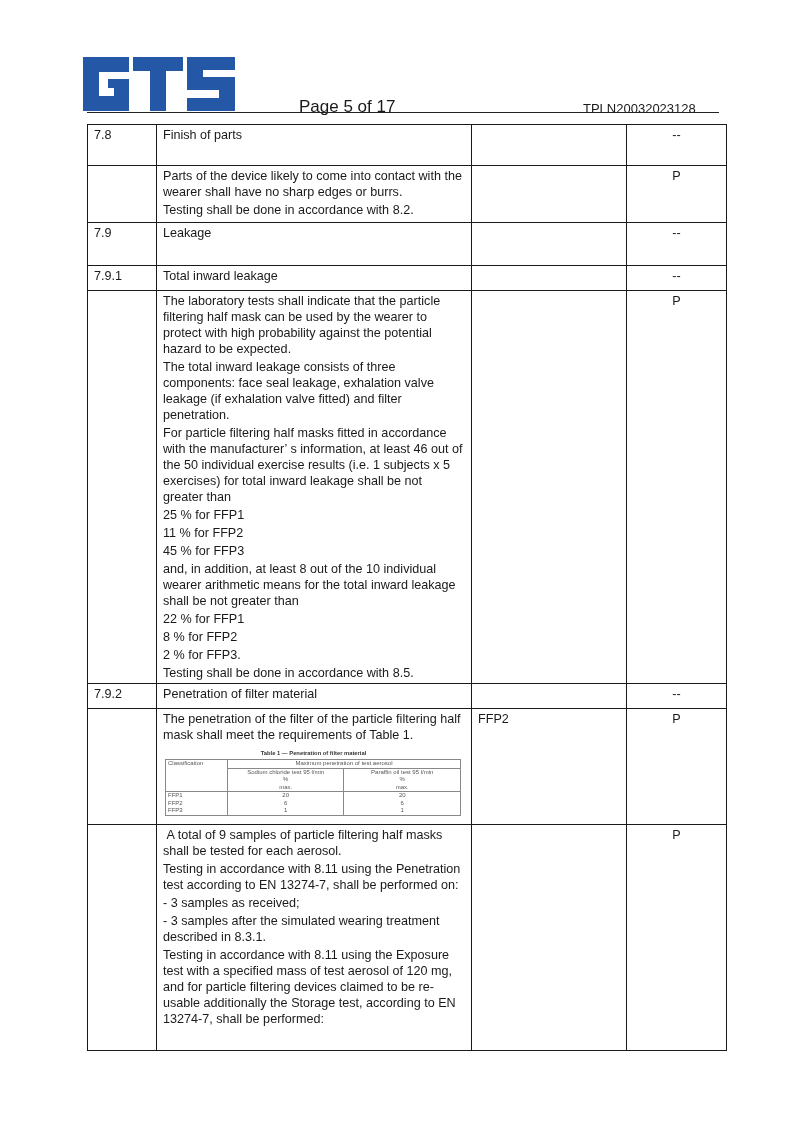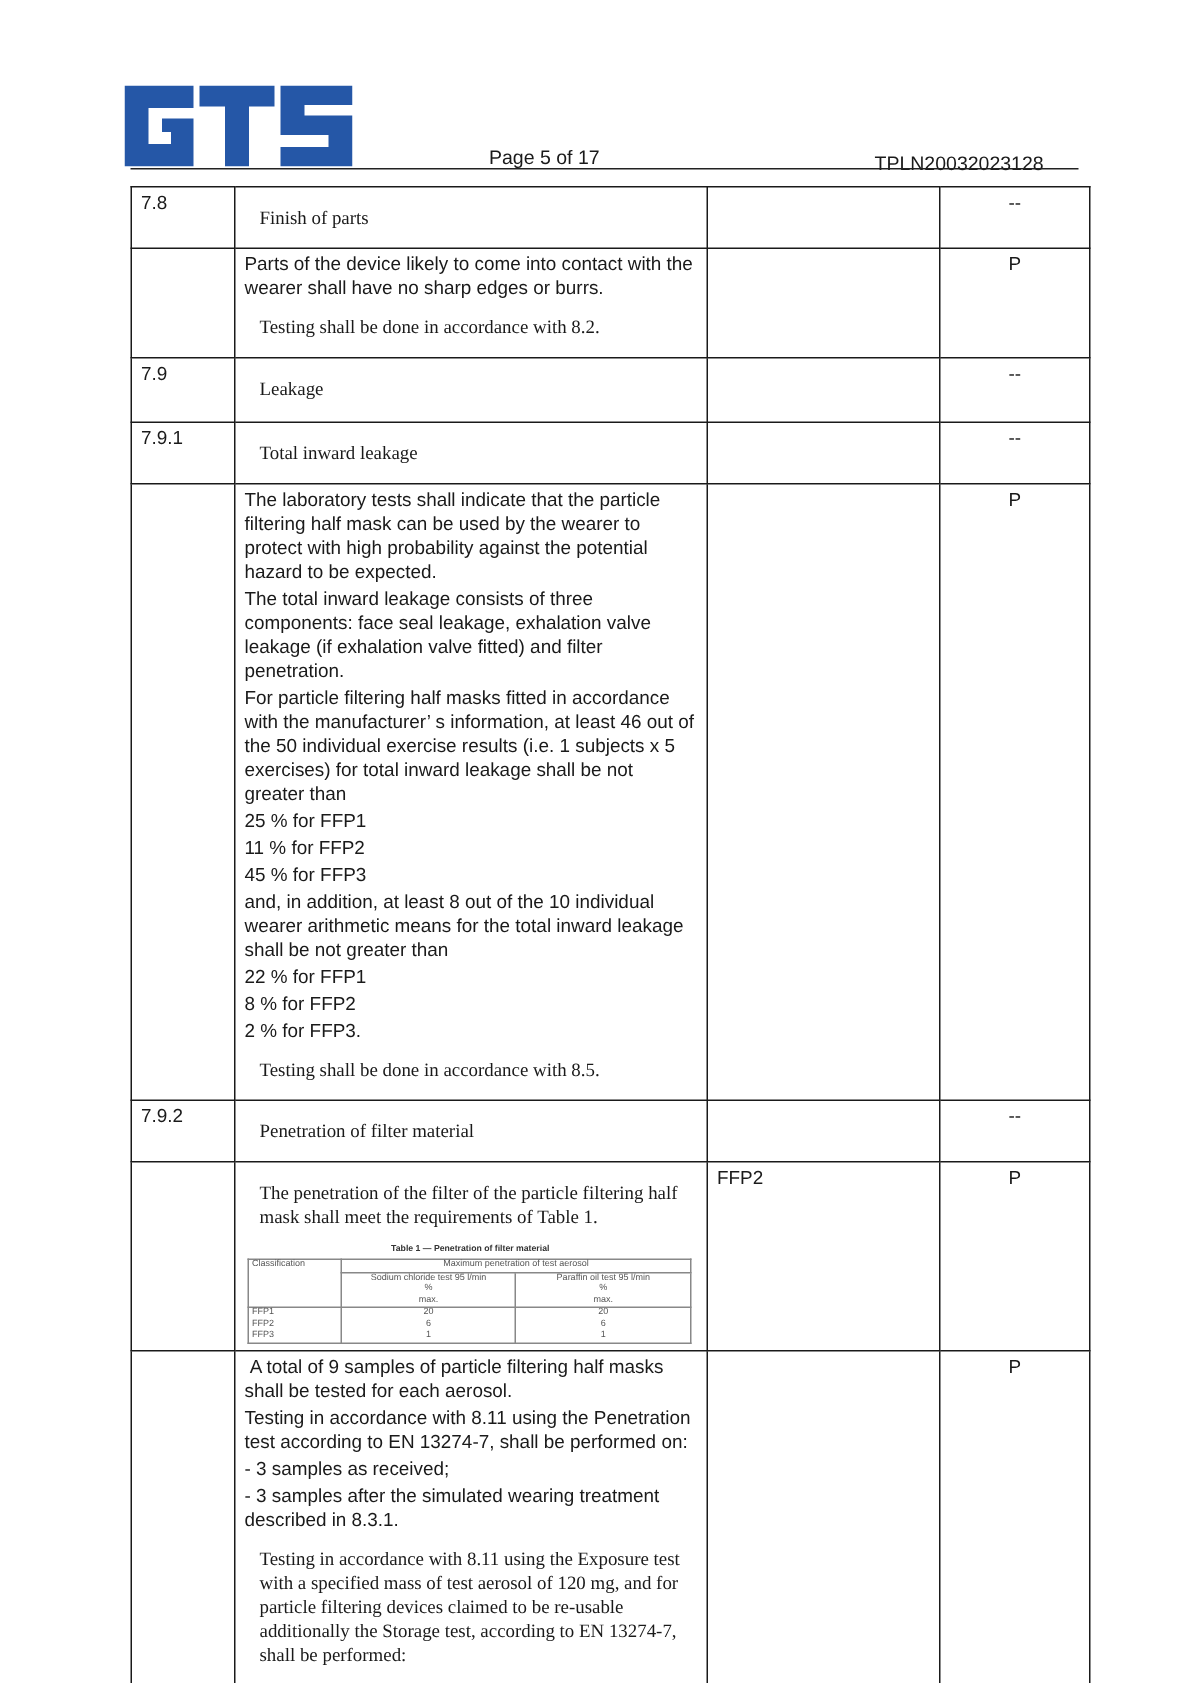--- a/index.html
+++ b/index.html
@@ -1,32 +1,32 @@
 <!DOCTYPE html>
 <html><head>
 <meta charset="utf-8">
 <style>
   html, body { margin: 0; padding: 0; background: #ffffff; }
   body { width: 793px; height: 1122px; position: relative; overflow: hidden;
          font-family: "Liberation Sans", "DejaVu Sans", sans-serif; color: #1a1a1a; }
   .header { position: absolute; left: 0; top: 0; width: 793px; height: 115px; }
   .logo { position: absolute; left: 83px; top: 57px; width: 152px; height: 54px; }
-  .page-no { position: absolute; left: 299px; top: 97px; font-size: 13px; margin-left: 27px; }
+  .page-no { position: absolute; left: 299px; top: 97px; font-size: 17px; }
   .doc-id { position: absolute; left: 583px; top: 101px; font-size: 13px; }
   .header-rule { position: absolute; left: 87px; top: 112px; width: 632px; height: 0; border-top: 1.3px solid #222; }
 
   table.main { position: absolute; left: 87px; top: 124px; width: 639px; border-collapse: collapse; table-layout: fixed; }
   table.main td { border: 1.2px solid #1a1a1a; vertical-align: top; font-size: 12.6px; line-height: 16px; padding: 2px 6px 2px 6px; }
   table.main col.c1 { width: 69px; }
   table.main col.c2 { width: 315px; }
   table.main col.c3 { width: 155px; }
   table.main col.c4 { width: 100px; }
   td.verdict { text-align: center; }
   .para { margin: 0 0 2px 0; }
-  .para.tight { margin: 10px; font-family: Liberation Serif, serif; }
+  .para.tight { margin: 0; }
 
   .sub-table-wrap { margin: 6px 3px 2px 2px; }
   .sub-caption { text-align: center; font-size: 5.8px; font-weight: bold; line-height: 8px; color: #333; margin-bottom: 2px; }
   table.sub { width: 296px; border-collapse: collapse; font-size: 6px; line-height: 7.5px; color: #555; }
   table.sub td { border: 0.8px solid #888; padding: 0 2px; vertical-align: top; font-size: 6px; line-height: 7.5px; }
   table.sub td.center { text-align: center; }
 </style>
 </head>
 <body>
 

